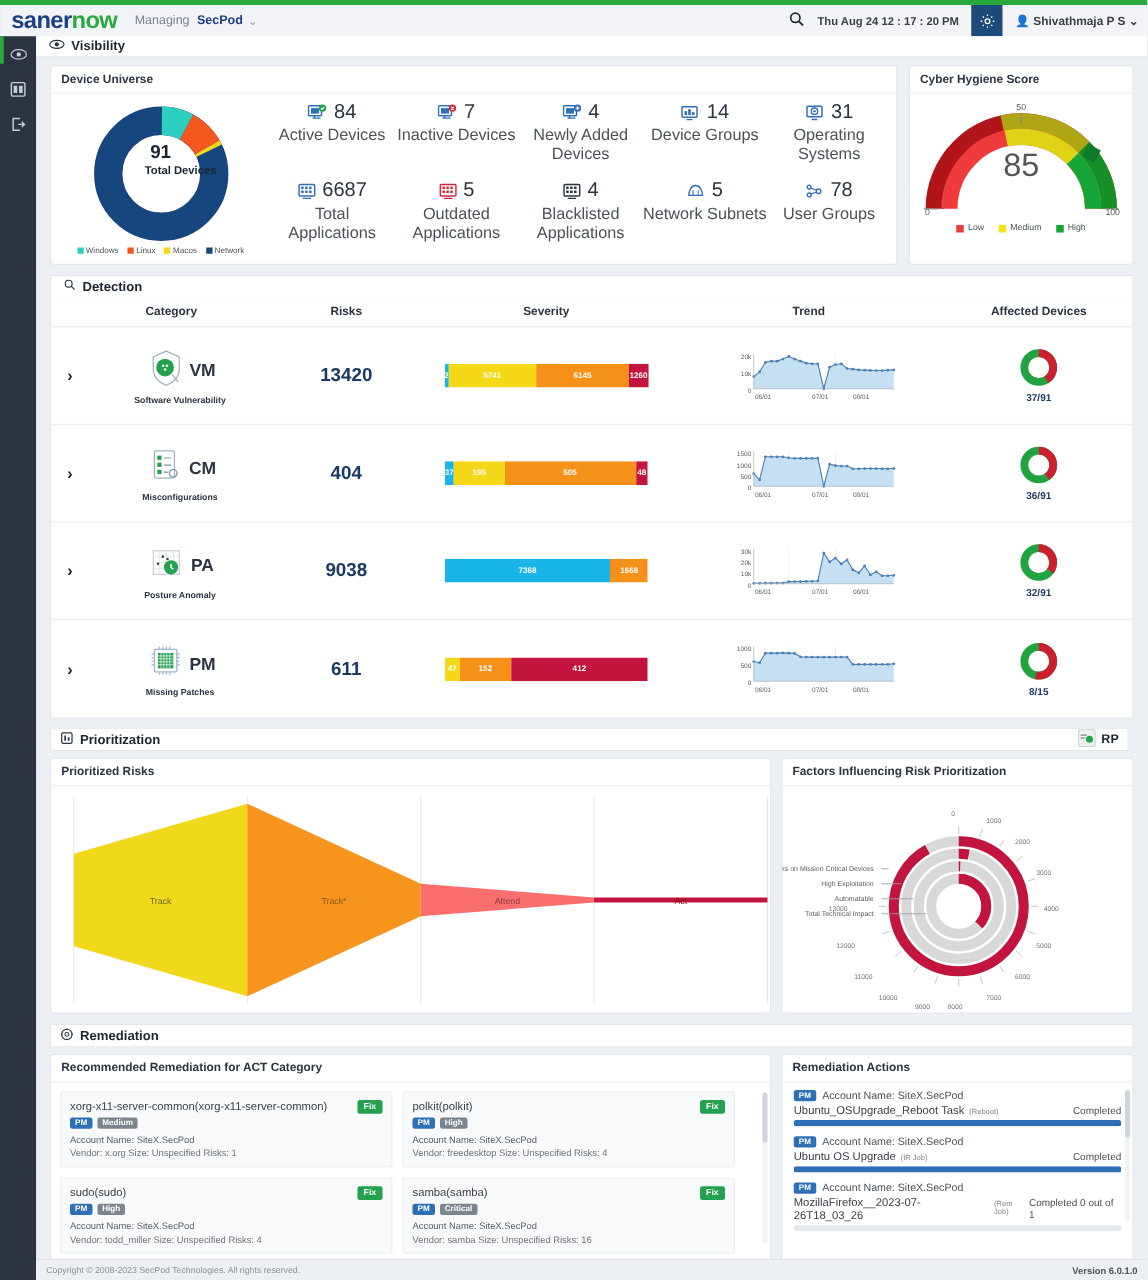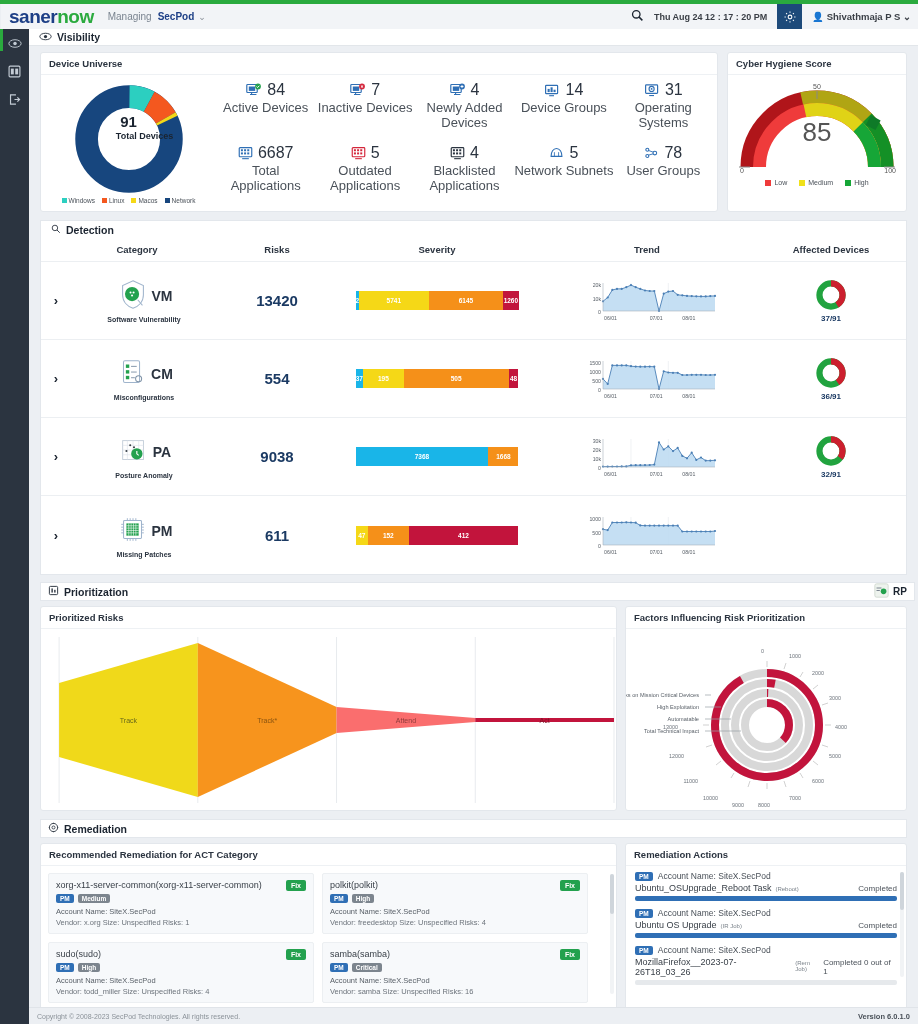--- a/index.html
+++ b/index.html
@@ -100,21 +100,21 @@
   .cat-name { font-size:7px; font-weight:bold; color:#2b3440; margin-top:2px; }
   .risk-cell { width:120px; text-align:center; font-size:15px; font-weight:bold; color:#1b3a63; }
   .sev-cell { width:200px; display:flex; justify-content:center; }
   .sevbar { display:flex; height:19px; width:163px; overflow:hidden; }
   .sevbar div { display:flex; align-items:center; justify-content:center; color:#fff; font-size:6.5px; font-weight:bold; overflow:hidden; }
   .trend-cell { width:220px; display:flex; justify-content:center; }
   .aff-cell { width:148px; text-align:center; }
   .aff-cell .ratio { font-size:8px; font-weight:bold; color:#1b3a63; margin-top:1px; }
 
   
-  .pri-bar { margin:7px 3px 0 11px; background:#fff; border:1px solid #e3e7ec; height:19px; display:flex; align-items:center; padding:0 7px; font-size:10.5px; font-weight:bold; color:#1b2430; }
+  .pri-bar { margin:7px 15px 0 11px; background:#fff; border:1px solid #e3e7ec; height:19px; display:flex; align-items:center; padding:0 7px; font-size:10.5px; font-weight:bold; color:#1b2430; }
   .rp-badge { margin-left:auto; display:flex; align-items:center; gap:4px; font-size:10px; font-weight:bold; color:#1b2430; }
   .pri-row { display:flex; gap:8px; margin:5px 11px 0 11px; }
   .pri-left { flex:1; height:205px; }
   .pri-right { width:282px; height:205px; }
 
   
   .rem-bar { margin:8px 11px 0 11px; background:#fff; border:1px solid #e3e7ec; height:19px; display:flex; align-items:center; padding:0 7px; font-size:10.5px; font-weight:bold; color:#1b2430; }
   .rem-row { display:flex; gap:8px; margin:5px 11px 0 11px; }
   .rem-left { flex:1; }
   .rem-right { width:282px; }
@@ -572,21 +572,21 @@
                         <line x1="17" y1="17" x2="23" y2="17"></line>
                         <line x1="17" y1="23" x2="21" y2="23"></line>
                       </g>
                       <circle cx="25" cy="24" r="3.2" fill="none" stroke="#7f93a8" stroke-width="1.1"></circle>
                     </svg></span>
                   <span class="cat-code">CM</span>
                 </div>
                 <div class="cat-name">Misconfigurations</div>
               </div>
             </div>
-            <div class="risk-cell">554</div>
+            <div class="risk-cell">404</div>
             <div class="sev-cell">
               <div class="sevbar">
                 <div style="background:#19b5e8;width:4.713375796178345%">37</div>
                 <div style="background:#f5d817;width:24.840764331210192%">195</div>
                 <div style="background:#f59019;width:64.3312101910828%">505</div>
                 <div style="background:#c2143c;width:6.114649681528663%">48</div>
               </div>
             </div>
             <div class="trend-cell">
               <svg width="140" height="42" viewBox="0 0 140 42">
@@ -799,20 +799,24 @@
                 <line x1="26" y1="31" x2="138" y2="31" stroke="#aab3bc" stroke-width="0.6"></line>
                 <line x1="26" y1="3" x2="26" y2="31" stroke="#aab3bc" stroke-width="0.6"></line>
                 <text x="24" y="7" font-size="5.2" fill="#5a6169" text-anchor="end" font-family="Liberation Sans, sans-serif">1000</text>
                 <text x="24" y="20.5" font-size="5.2" fill="#5a6169" text-anchor="end" font-family="Liberation Sans, sans-serif">500</text>
                 <text x="24" y="34" font-size="5.2" fill="#5a6169" text-anchor="end" font-family="Liberation Sans, sans-serif">0</text>
                 <text x="27" y="39.5" font-size="5.2" fill="#5a6169" font-family="Liberation Sans, sans-serif">06/01</text>
                 <text x="72.66666666666667" y="39.5" font-size="5.2" fill="#5a6169" font-family="Liberation Sans, sans-serif">07/01</text>
                 <text x="105.33333333333334" y="39.5" font-size="5.2" fill="#5a6169" font-family="Liberation Sans, sans-serif">08/01</text>
               </svg>
             </div>
+            <div class="aff-cell"><svg width="32" height="32" viewBox="0 0 36 36">
+                <circle cx="18" cy="18" r="13" fill="none" stroke="#21a33f" stroke-width="7"></circle>
+                <circle cx="18" cy="18" r="13" fill="none" stroke="#cc1f2e" stroke-width="7" stroke-dasharray="43.3 38.4" transform="rotate(-90 18 18)"></circle>
+              </svg><div class="ratio">8/15</div></div>
           </div>
         </div>
     </div>
 
     <div class="pri-bar">
       <span style="margin-right:5px;">
         <svg width="11" height="11" viewBox="0 0 16 16">
             <rect x="2" y="2" width="12" height="12" rx="1.5" fill="none" stroke="#2b3440" stroke-width="1.4"></rect>
             <rect x="5" y="5" width="2" height="6" fill="#2b3440"></rect>
             <rect x="9" y="7" width="2" height="4" fill="#2b3440"></rect>

